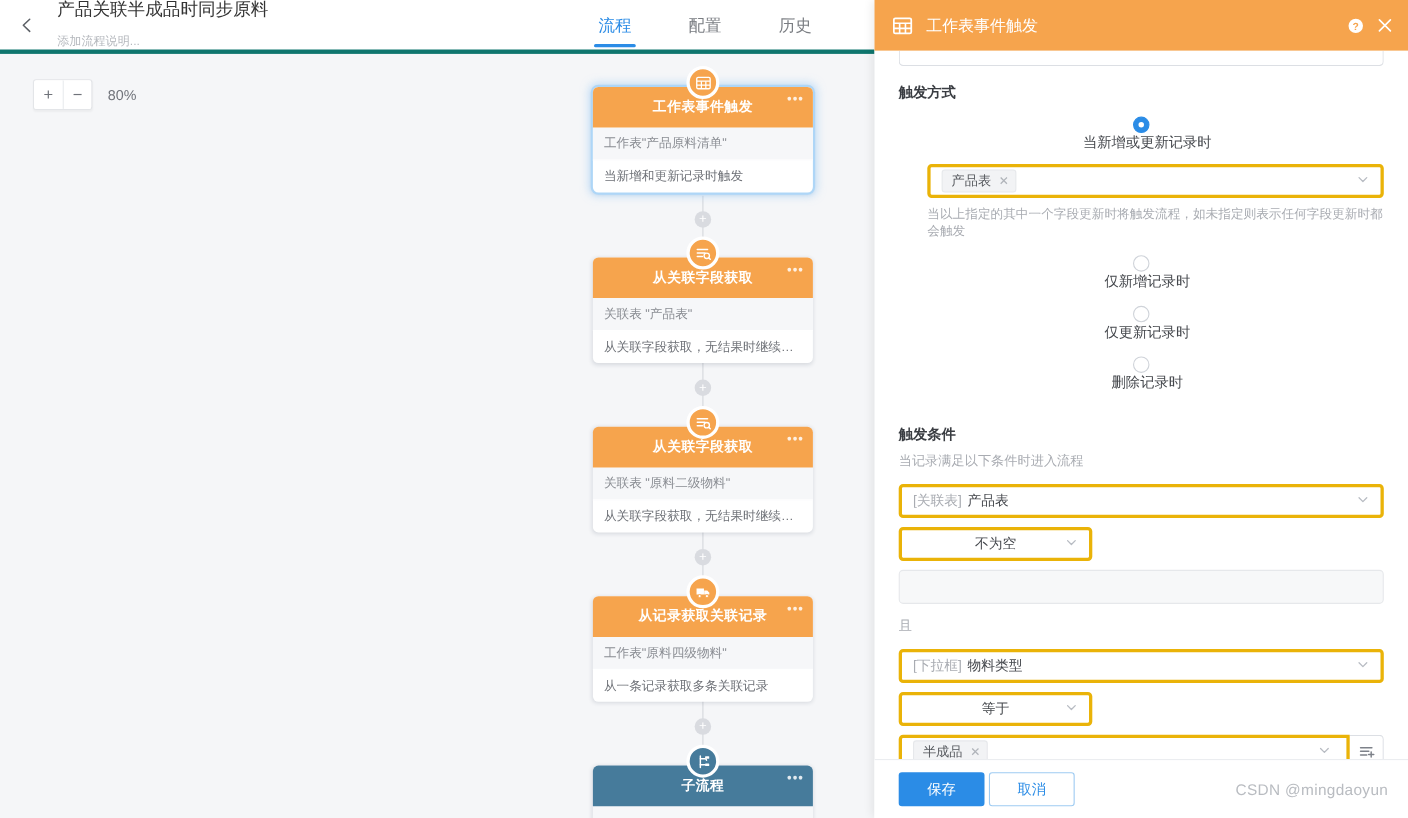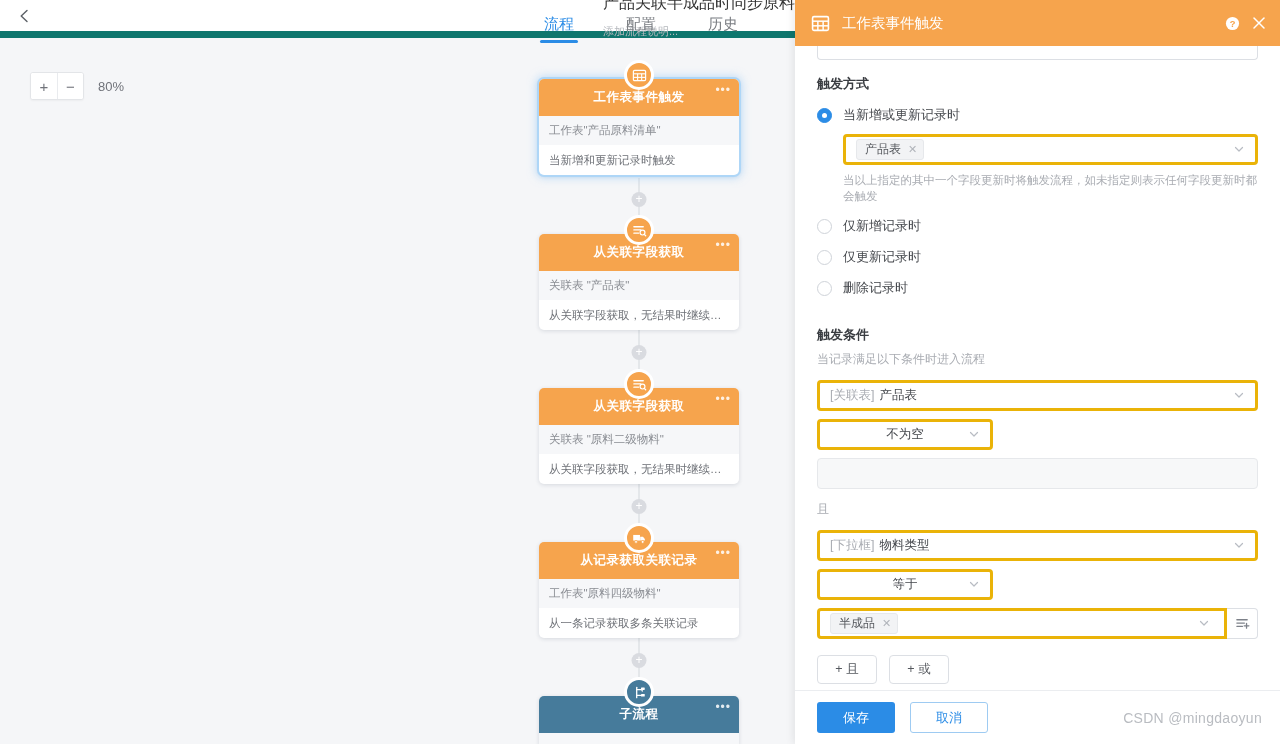--- a/index.html
+++ b/index.html
@@ -11,23 +11,23 @@
     color: #333;
   }
   #app { position: relative; width: 1280px; height: 744px; }
 
   
   .main-area {
     position: absolute; left: 0; top: 0; width: 795px; height: 744px;
     background: #f5f6f8;
   }
   .topbar {
-    position: relative; height: 38px; background: #fff;
-    border-bottom: 7px solid #0f766e;
-    display: flex; align-items: center; justify-content: space-between;
+    position: relative; height: 49px; background: #fff;
+    border-bottom: 4px solid #0f766e;
+    display: flex; align-items: center;
   }
   .back-btn {
     width: 50px; height: 49px; display: flex; align-items: center; justify-content: center;
     cursor: pointer;
   }
   .back-btn svg { display:block; }
   .title-block { padding-left: 2px; flex: 0 0 auto; }
   .flow-title {
     font-size: 16px; color: #333; line-height: 18px; font-weight: 400;
   }
@@ -135,21 +135,21 @@
   }
   .cut-input {
     height: 14px; border: 1px solid #dcdfe4; border-top: none;
     border-radius: 0 0 4px 4px; margin-top: 0;
   }
   .sec-label {
     font-size: 13px; font-weight: bold; color: #3a3d42; margin-top: 15px;
   }
   .sec-sub { font-size: 12px; color: #a9acb2; margin-top: 7px; }
 
-  .radio-row { display: flex; align-items: center; margin-top: 13px; }
+  .radio-row { display: flex; align-items: center; margin-top: 13px; flex-direction: column; }
   .radio {
     width: 15px; height: 15px; border-radius: 50%; border: 1px solid #cfd3d9;
     background: #fff; flex: 0 0 auto; cursor: pointer; position: relative;
   }
   .radio.checked { border: 1px solid #2b8ce6; background: #2b8ce6; }
   .radio.checked::after {
     content:""; position: absolute; left: 4px; top: 4px;
     width: 5px; height: 5px; border-radius: 50%; background: #fff;
   }
   .radio-label { font-size: 13px; color: #44474c; margin-left: 11px; }
@@ -190,21 +190,20 @@
   .addrow { display: flex; gap: 12px; margin-top: 16px; }
   .btn-ghost {
     min-width: 60px; height: 29px; border: 1px solid #dcdfe4; border-radius: 4px;
     background: #fff; font-size: 12.5px; color: #55585e; cursor: pointer;
     display: flex; align-items: center; justify-content: center; padding: 0 14px;
   }
   .panel-foot {
     flex: 0 0 auto; height: 54px; border-top: 1px solid #ebedf0;
     display: flex; align-items: center; padding: 0 22px; background: #fff;
     position: relative;
-    gap: 11px;
   }
   .btn-primary {
     width: 78px; height: 31px; background: #2b8ce6; color: #fff; border: none;
     border-radius: 3px; font-size: 13px; cursor: pointer;
     font-family: "Liberation Sans", sans-serif;
   }
   .btn-outline {
     width: 78px; height: 31px; background: #fff; color: #2b8ce6;
     border: 1px solid #9ecbf2; border-radius: 3px; font-size: 13px; cursor: pointer;
     margin-left: 4px; font-family: "Liberation Sans", sans-serif;

